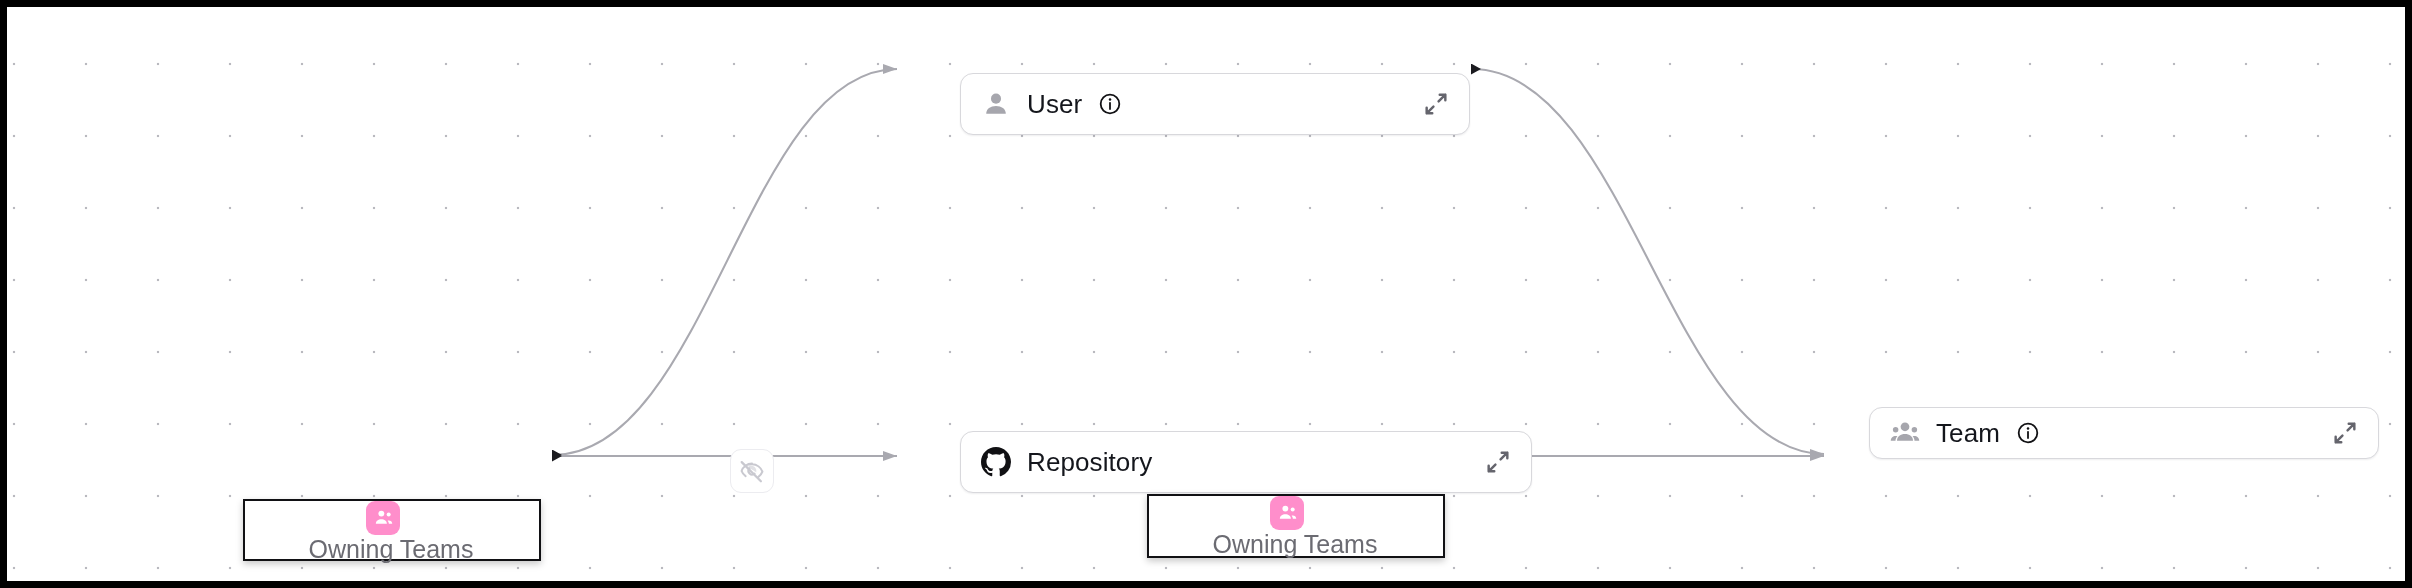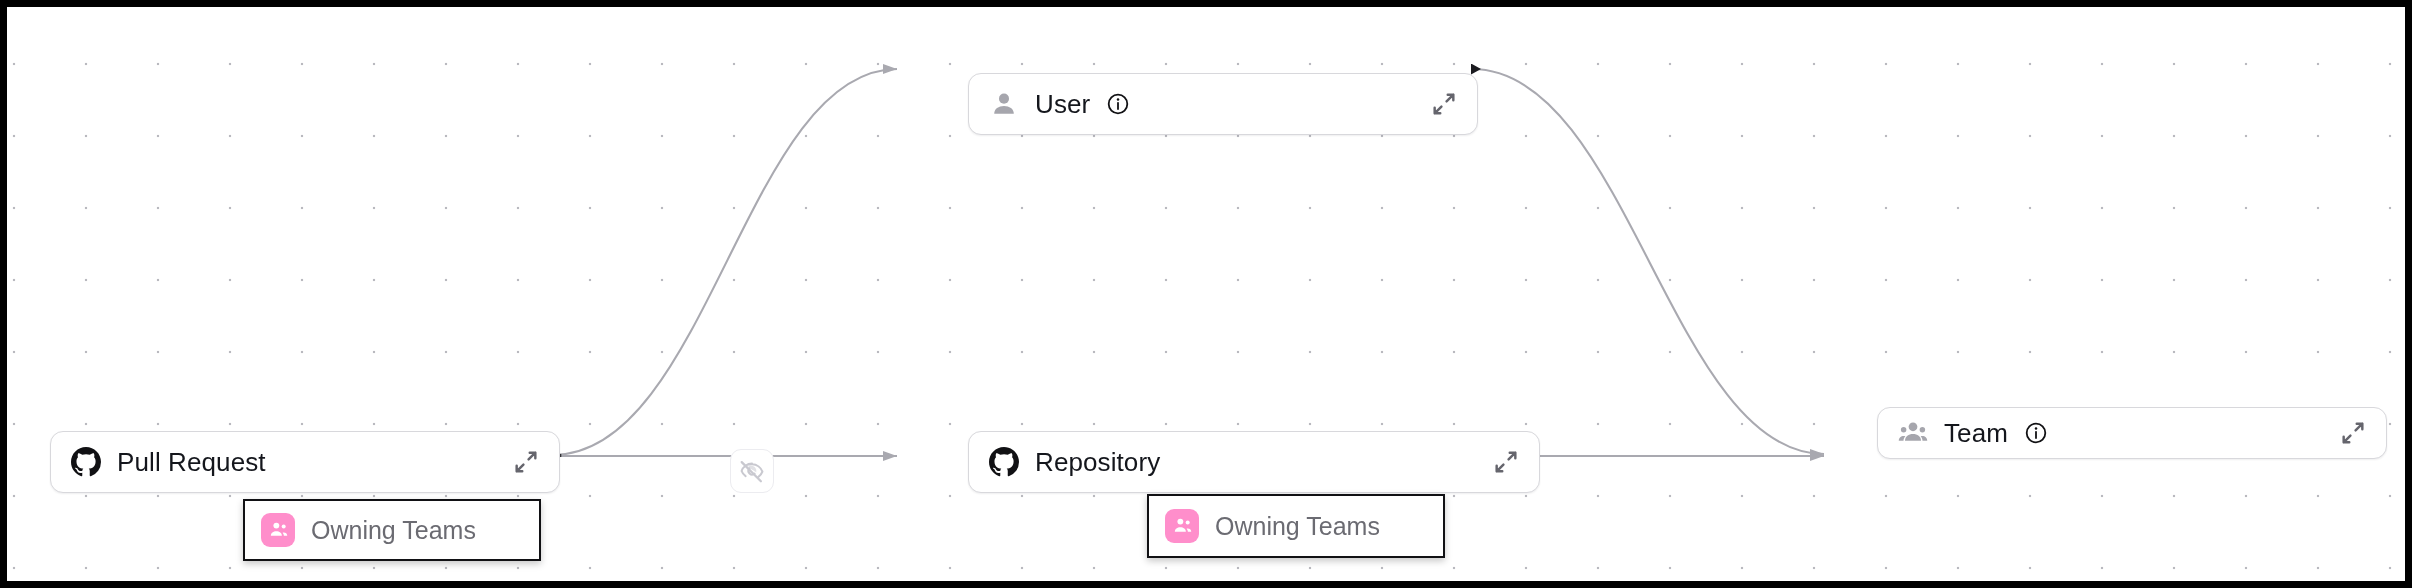--- a/index.html
+++ b/index.html
@@ -46,21 +46,20 @@
   .node {
     position: absolute;
     box-sizing: border-box;
     background: #ffffff;
     border: 1.6px solid #d8d8dc;
     border-radius: 13px;
     display: flex;
     align-items: center;
     padding: 0 18px 0 20px;
     box-shadow: 0 1px 2px rgba(16,20,28,0.07);
-    margin-left: 8px;
   }
   .node-icon {
     flex: 0 0 auto;
     width: 30px;
     height: 30px;
     display: flex;
     align-items: center;
     justify-content: center;
     margin-right: 16px;
   }
@@ -98,20 +97,21 @@
   
   .attr-chip {
     position: absolute;
     box-sizing: border-box;
     background: #ffffff;
     border: 2.6px solid #111114;
     display: flex;
     align-items: center;
     padding: 0 18px 0 16px;
     box-shadow: 0 3px 7px rgba(0,0,0,0.22);
+    flex-direction: column;
   }
   .attr-chip .chip-swatch {
     flex: 0 0 auto;
     width: 34px;
     height: 34px;
     border-radius: 9px;
     display: flex;
     align-items: center;
     justify-content: center;
     margin-right: 16px;
@@ -174,40 +174,20 @@
 
   <div class="edge-badge" id="badge-hidden">
     <svg width="26" height="26" viewBox="0 0 24 24">
       <path d="M2.5 3.8 L20.2 21.5" stroke="#c9c9d0" stroke-width="2.1" stroke-linecap="round" fill="none"></path>
       <path d="M12 5.2c-4.6 0-8.3 3.1-9.6 6.8 0.7 1.9 2 3.6 3.7 4.8 M9.2 6.1c0.9-0.2 1.8-0.3 2.8-0.3 4.6 0 8.3 3.1 9.6 6.8-0.7 2-2.1 3.7-3.9 5" stroke="#c9c9d0" stroke-width="1.9" fill="none" stroke-linecap="round"></path>
       <path d="M9.6 9.6a3.4 3.4 0 0 0 4.8 4.8" stroke="#c9c9d0" stroke-width="1.9" fill="none" stroke-linecap="round"></path>
       <path d="M8.2 8.4 c1.3-1.3 3.1-1.6 4.7-1.0 2.3 0.9 3.6 3.4 3.0 5.8 l-7.7-4.8 z" fill="#c9c9d0" opacity="0.55"></path>
     </svg>
   </div>
 
-  <div class="node" id="node-pull-request">
-    <span class="node-icon">
-      <svg width="30" height="30" viewBox="0 0 16 16" aria-hidden="true">
-        <path fill="#111114" d="M8 0C3.58 0 0 3.58 0 8c0 3.54 2.29 6.53 5.47 7.59.4.07.55-.17.55-.38
-          0-.19-.01-.82-.01-1.49-2.01.37-2.53-.49-2.69-.94-.09-.23-.48-.94-.82-1.13-.28-.15-.68-.52-.01-.53.63-.01
-          1.08.58 1.23.82.72 1.21 1.87.87 2.33.66.07-.52.28-.87.51-1.07-1.78-.2-3.64-.89-3.64-3.95
-          0-.87.31-1.59.82-2.15-.08-.2-.36-1.02.08-2.12 0 0 .67-.21 2.2.82.64-.18 1.32-.27 2-.27.68 0
-          1.36.09 2 .27 1.53-1.04 2.2-.82 2.2-.82.44 1.1.16 1.92.08 2.12.51.56.82 1.27.82 2.15 0
-          3.07-1.87 3.75-3.65 3.95.29.25.54.73.54 1.48 0 1.07-.01 1.93-.01 2.2 0 .21.15.46.55.38A8.012
-          8.012 0 0 0 16 8c0-4.42-3.58-8-8-8z"></path>
-      </svg>
-    </span>
-    <span class="node-label">Pull Request</span>
-    <span class="expand-icon">
-      <svg width="28" height="28" viewBox="0 0 24 24">
-        <path d="M14.2 9.8 L20 4 M15.2 4 L20 4 L20 8.8" stroke="#65656d" stroke-width="2.1" fill="none" stroke-linecap="round" stroke-linejoin="round"></path>
-        <path d="M9.8 14.2 L4 20 M4 15.2 L4 20 L8.8 20" stroke="#65656d" stroke-width="2.1" fill="none" stroke-linecap="round" stroke-linejoin="round"></path>
-      </svg>
-    </span>
-  </div>
 
   <div class="node" id="node-user">
     <span class="node-icon">
       <svg width="28" height="28" viewBox="0 0 24 24">
         <circle cx="12" cy="7.4" r="4.3" fill="#a6a6ad"></circle>
         <path d="M3.6 20.4c0-4.2 3.8-6.6 8.4-6.6s8.4 2.4 8.4 6.6z" fill="#a6a6ad"></path>
       </svg>
     </span>
     <span class="node-label">User</span>
     <span class="info-icon">

